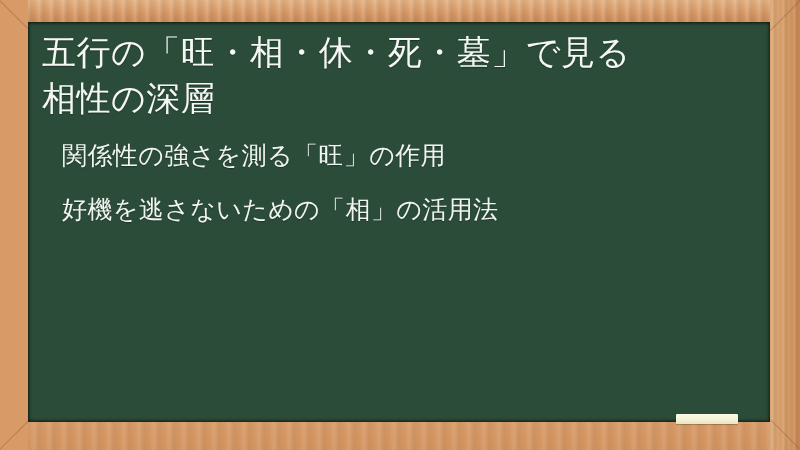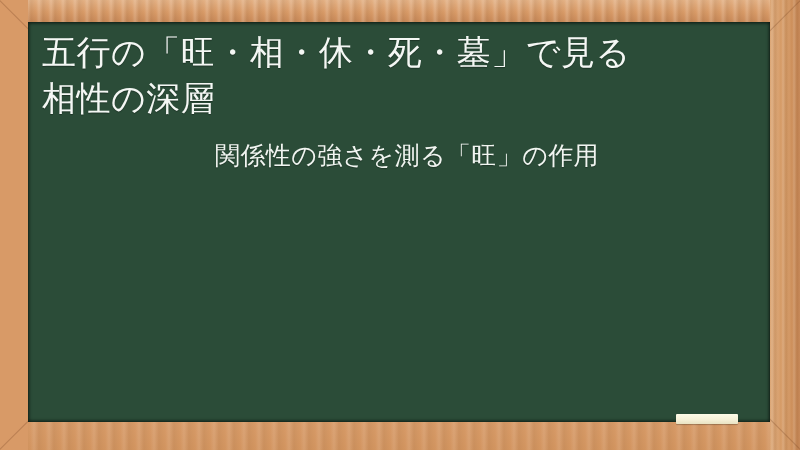--- a/index.html
+++ b/index.html
@@ -154,21 +154,20 @@
     padding: 0 0 0 6px;
     white-space: pre-line;
     text-shadow: 0 1px 1px rgba(0,0,0,0.30);
   }
 
   
   .lines {
     margin: 22px 0 0 0;
     padding: 0 0 0 26px;
     list-style: none;
-    text-align: center;
   }
   .line {
     color: #f1f5f1;
     font-size: 25px;
     line-height: 1.0;
     font-weight: 400;
     letter-spacing: 0.4px;
     margin: 0 0 29px 0;
     text-shadow: 0 1px 1px rgba(0,0,0,0.28);
   }
@@ -203,20 +202,21 @@
   </div>
 
   <div class="board">
     <div class="board-inner">
 
       <h1 class="title">五行の「旺・相・休・死・墓」で見る
 相性の深層</h1>
 
       <ul class="lines">
         <li class="line">関係性の強さを測る「旺」の作用</li>
+        <li class="line">好機を逃さないための「相」の活用法</li>
       </ul>
 
     </div>
   </div>
 
   <div class="chalk"></div>
 
 </div>
 
 </body></html>

